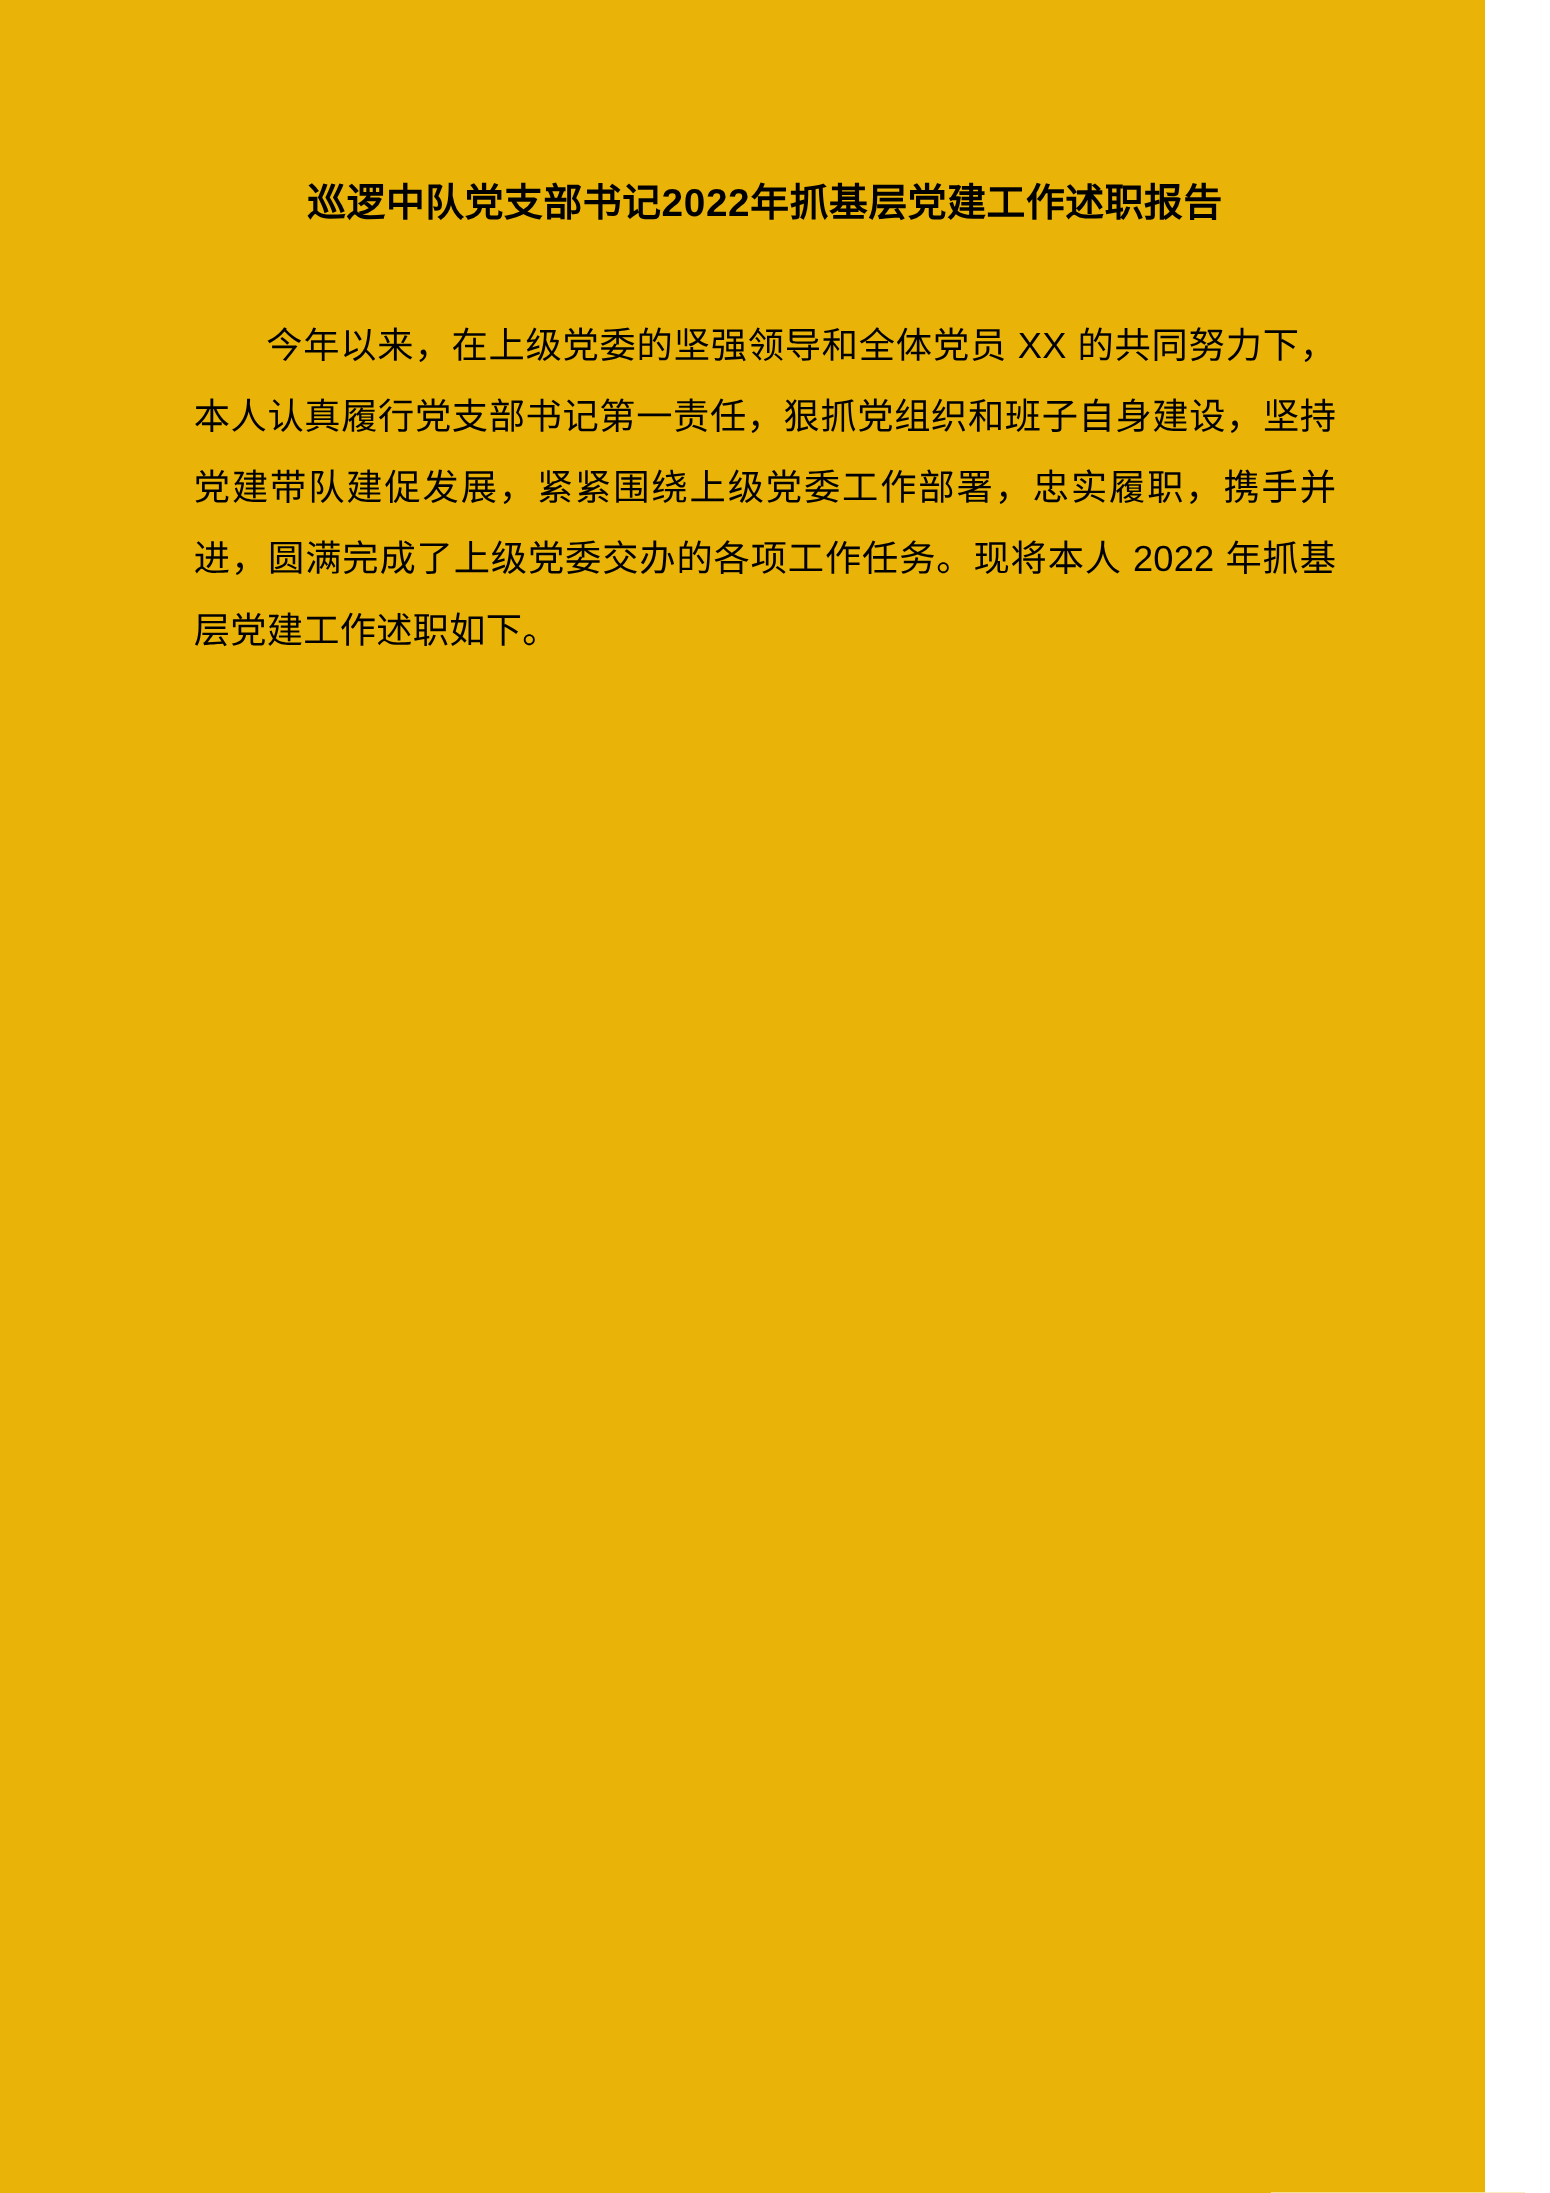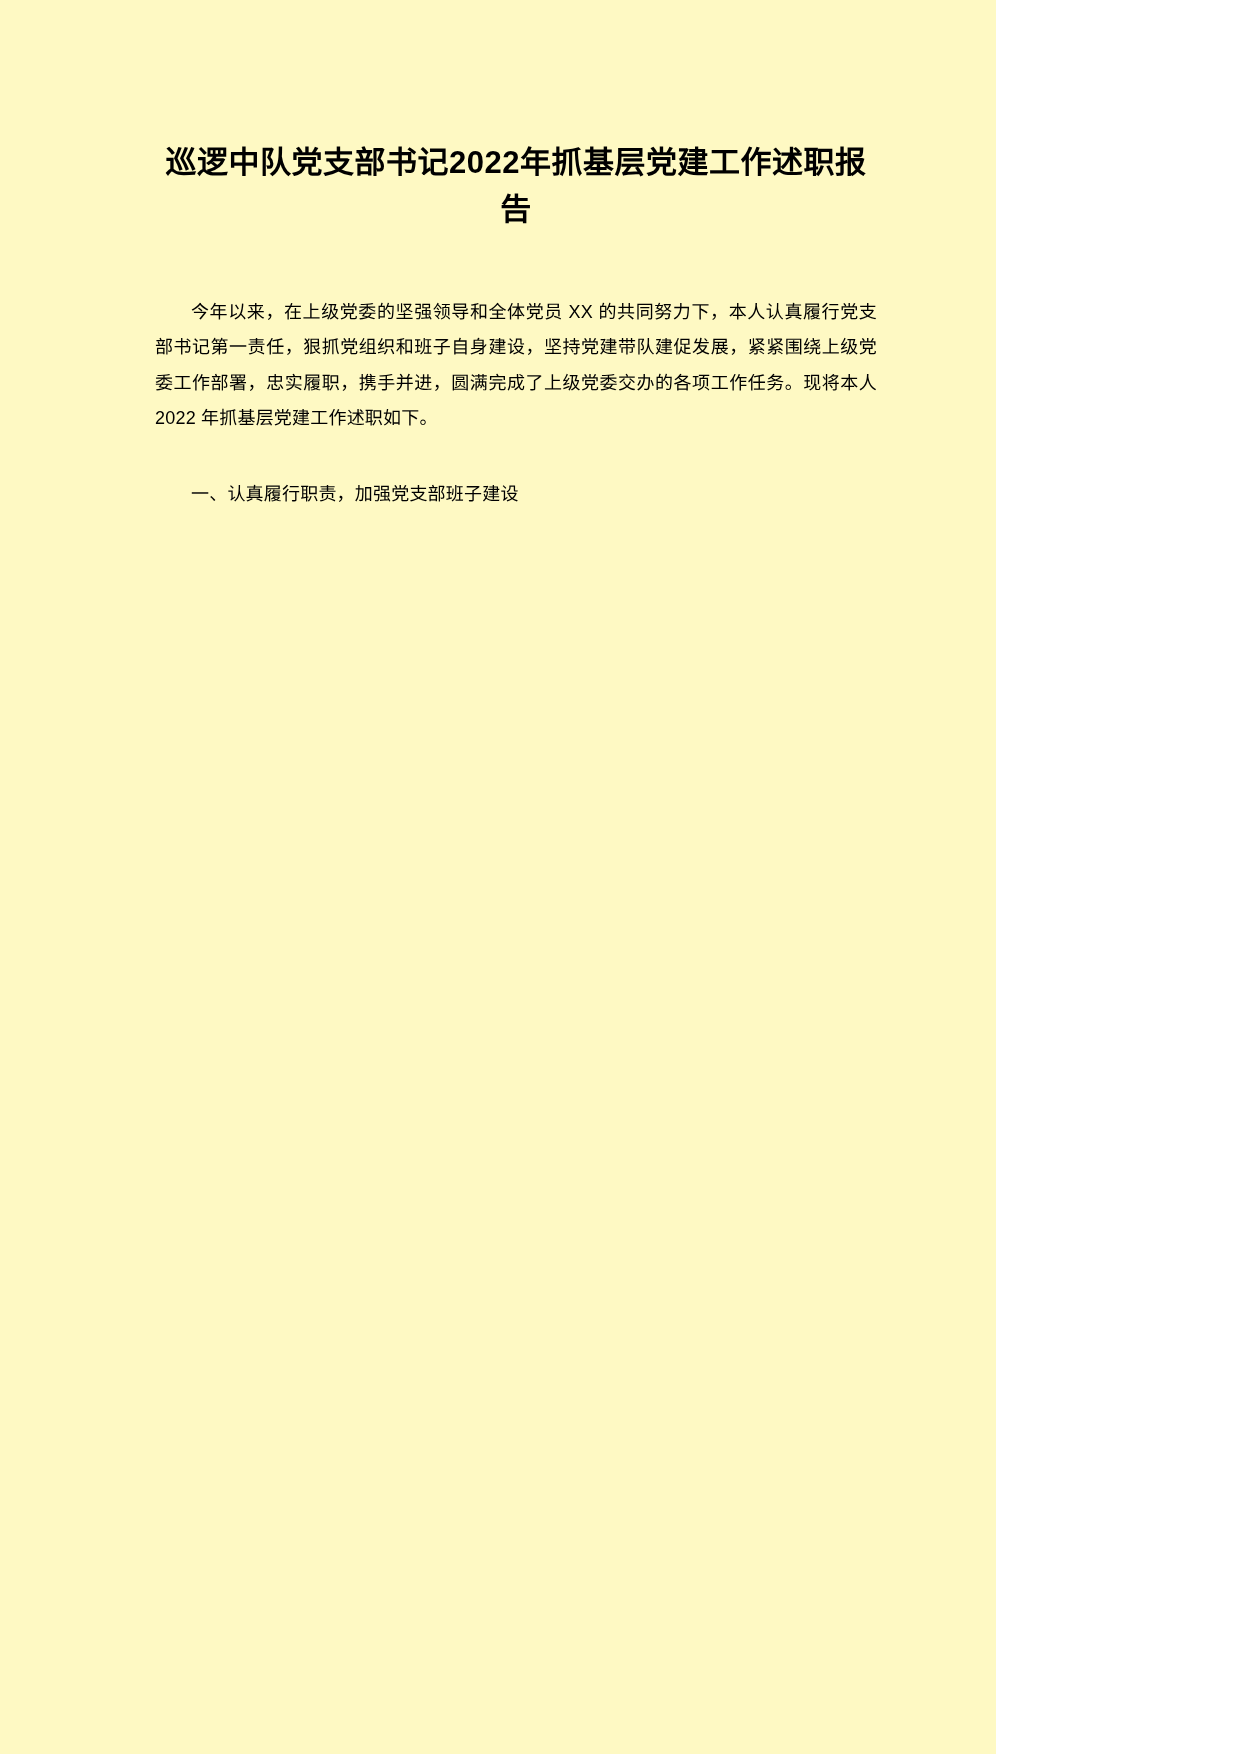--- a/index.html
+++ b/index.html
@@ -10,36 +10,36 @@
   }
   body {
     width: 1240px;
     height: 1754px;
     font-family: "Liberation Sans", "DejaVu Sans", sans-serif;
     color: #000000;
     -webkit-font-smoothing: antialiased;
   }
   .page {
     box-sizing: border-box;
-    width: 996px;
+    width: 1188px;
     min-height: 1754px;
     padding: 140px 119px 80px 155px;
-    background: #fef9c3;
+    background: #eab308;
   }
   .doc-title {
     font-size: 31px;
     font-weight: bold;
     text-align: center;
     letter-spacing: 0.5px;
     line-height: 1.5;
     margin: 0 0 62px 0;
     color: #000000;
   }
   .para {
-    font-size: 18px;
+    font-size: 29px;
     line-height: 1.97;
     text-align: justify;
     text-justify: inter-ideograph;
     margin: 0 0 40px 0;
     text-indent: 2em;
     color: #000000;
     letter-spacing: 0.2px;
   }
   .para.section-heading {
     margin-bottom: 40px;
@@ -50,17 +50,16 @@
 </style>
 </head>
 <body>
 
 <div class="page">
 
   <h1 class="doc-title">巡逻中队党支部书记2022年抓基层党建工作述职报告</h1>
 
   <p class="para">今年以来，在上级党委的坚强领导和全体党员 XX 的共同努力下，本人认真履行党支部书记第一责任，狠抓党组织和班子自身建设，坚持党建带队建促发展，紧紧围绕上级党委工作部署，忠实履职，携手并进，圆满完成了上级党委交办的各项工作任务。现将本人 2022 年抓基层党建工作述职如下。</p>
 
-  <p class="para section-heading">一、认真履行职责，加强党支部班子建设</p>
 
 
 
 </div>
 
 </body></html>

